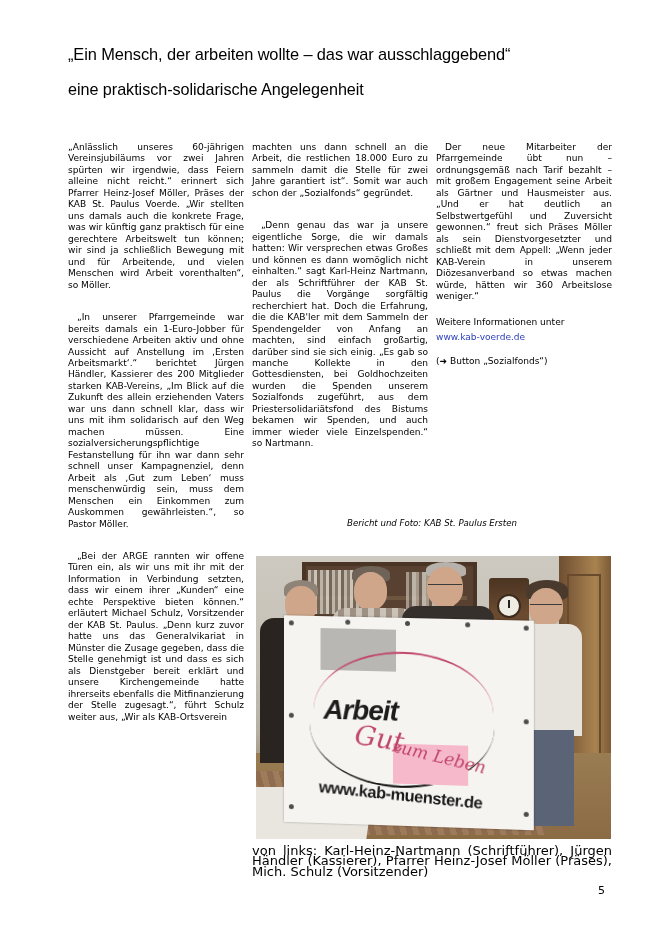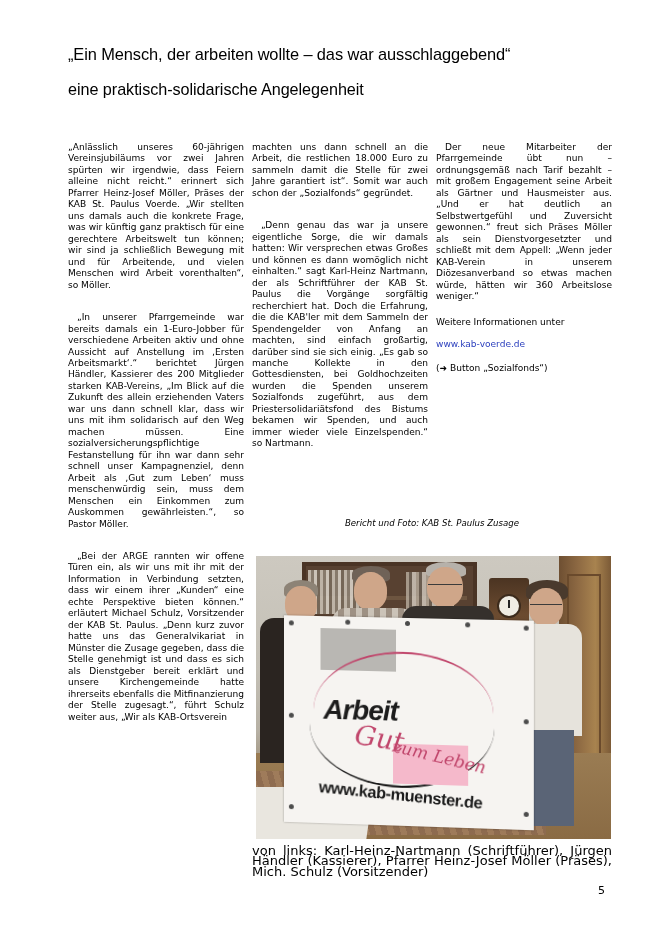--- a/index.html
+++ b/index.html
@@ -348,27 +348,27 @@
   </div>
 
   <div class="col" id="col2">
     <p class="noindent">machten uns dann schnell an die Arbeit, die restlichen 18.000 Euro zu sammeln damit die Stelle für zwei Jahre garantiert ist“. Somit war auch schon der „Sozialfonds“ gegründet.</p>
     <p>„Denn genau das war ja unsere eigentliche Sorge, die wir damals hatten: Wir versprechen etwas Großes und können es dann womöglich nicht einhalten.“ sagt Karl-Heinz Nartmann, der als Schriftführer der KAB St. Paulus die Vorgänge sorgfältig recherchiert hat. Doch die Erfahrung, die die KAB'ler mit dem Sammeln der Spendengelder von Anfang an machten, sind einfach großartig, darüber sind sie sich einig. „Es gab so manche Kollekte in den Gottesdiensten, bei Goldhochzeiten wurden die Spenden unserem Sozialfonds zugeführt, aus dem Priestersolidariätsfond des Bistums bekamen wir Spenden, und auch immer wieder viele Einzelspenden.“ so Nartmann.</p>
   </div>
 
   <div class="col" id="col3">
     <p>Der neue Mitarbeiter der Pfarrgemeinde übt nun – ordnungsgemäß nach Tarif bezahlt – mit großem Engagement seine Arbeit als Gärtner und Hausmeister aus. „Und er hat deutlich an Selbstwertgefühl und Zuversicht gewonnen.“ freut sich Präses Möller als sein Dienstvorgesetzter und schließt mit dem Appell: „Wenn jeder KAB-Verein in unserem Diözesanverband so etwas machen würde, hätten wir 360 Arbeitslose weniger.“</p>
     <p class="noindent lastline" style="margin-top:14px">Weitere Informationen unter</p>
-    <p class="noindent lastline" style="margin-top:11px">
+    <p class="noindent lastline" style="margin-top:4px">
       <span class="weblink">www.kab-voerde.de</span>
     </p>
     <p class="noindent lastline" style="margin-top:12px">(➜ Button „Sozialfonds“)</p>
   </div>
 
-  <div class="credit">Bericht und Foto: KAB St. Paulus Zusage</div>
+  <div class="credit">Bericht und Foto: KAB St. Paulus Ersten</div>
 
   <div class="photo">
     <div class="room"></div>
     <div class="shelf"></div>
     <div class="books"></div>
     <div class="books2"></div>
     <div class="clock">
       <div class="face"></div>
       <div class="pend"></div>
     </div>

